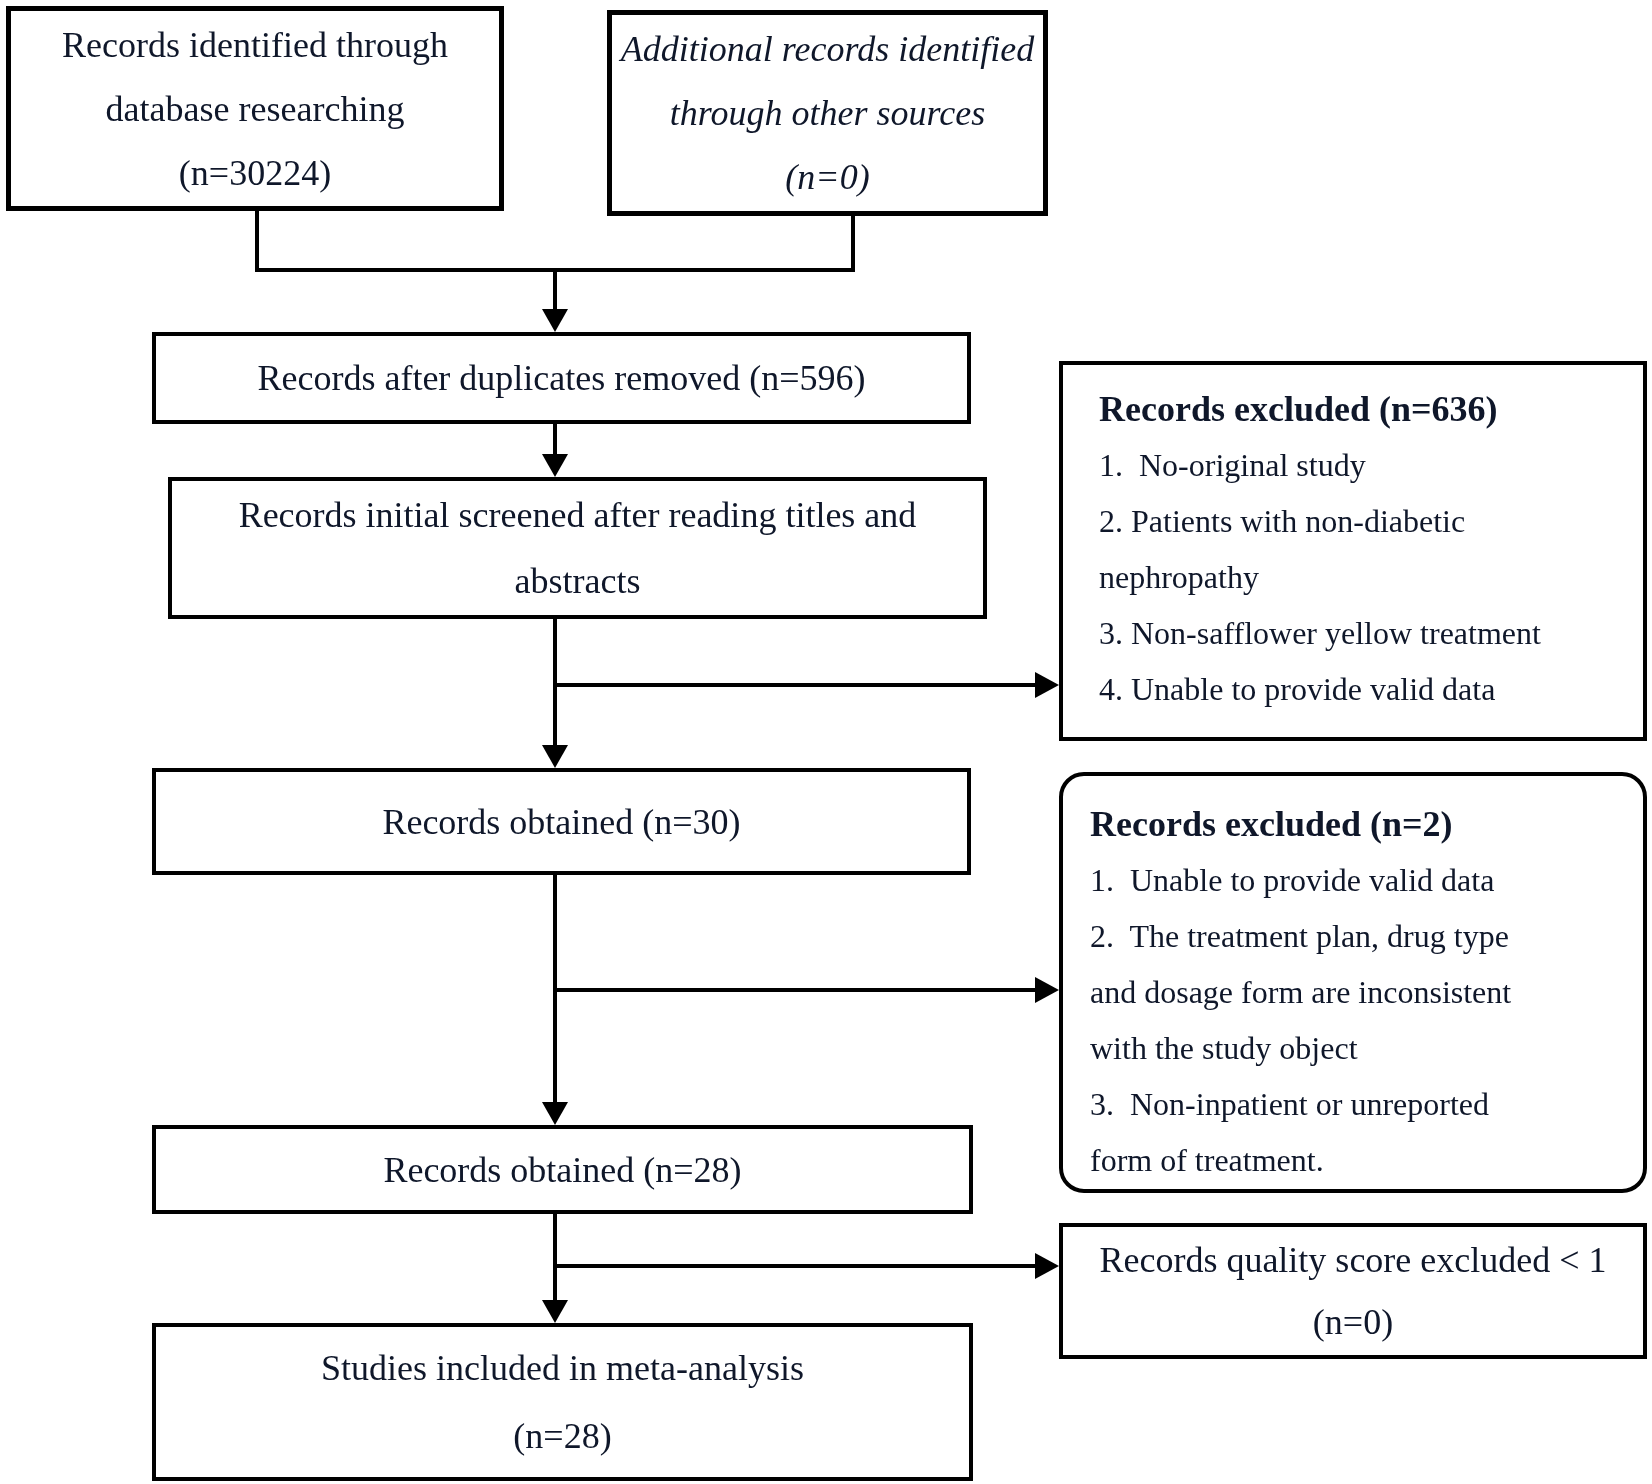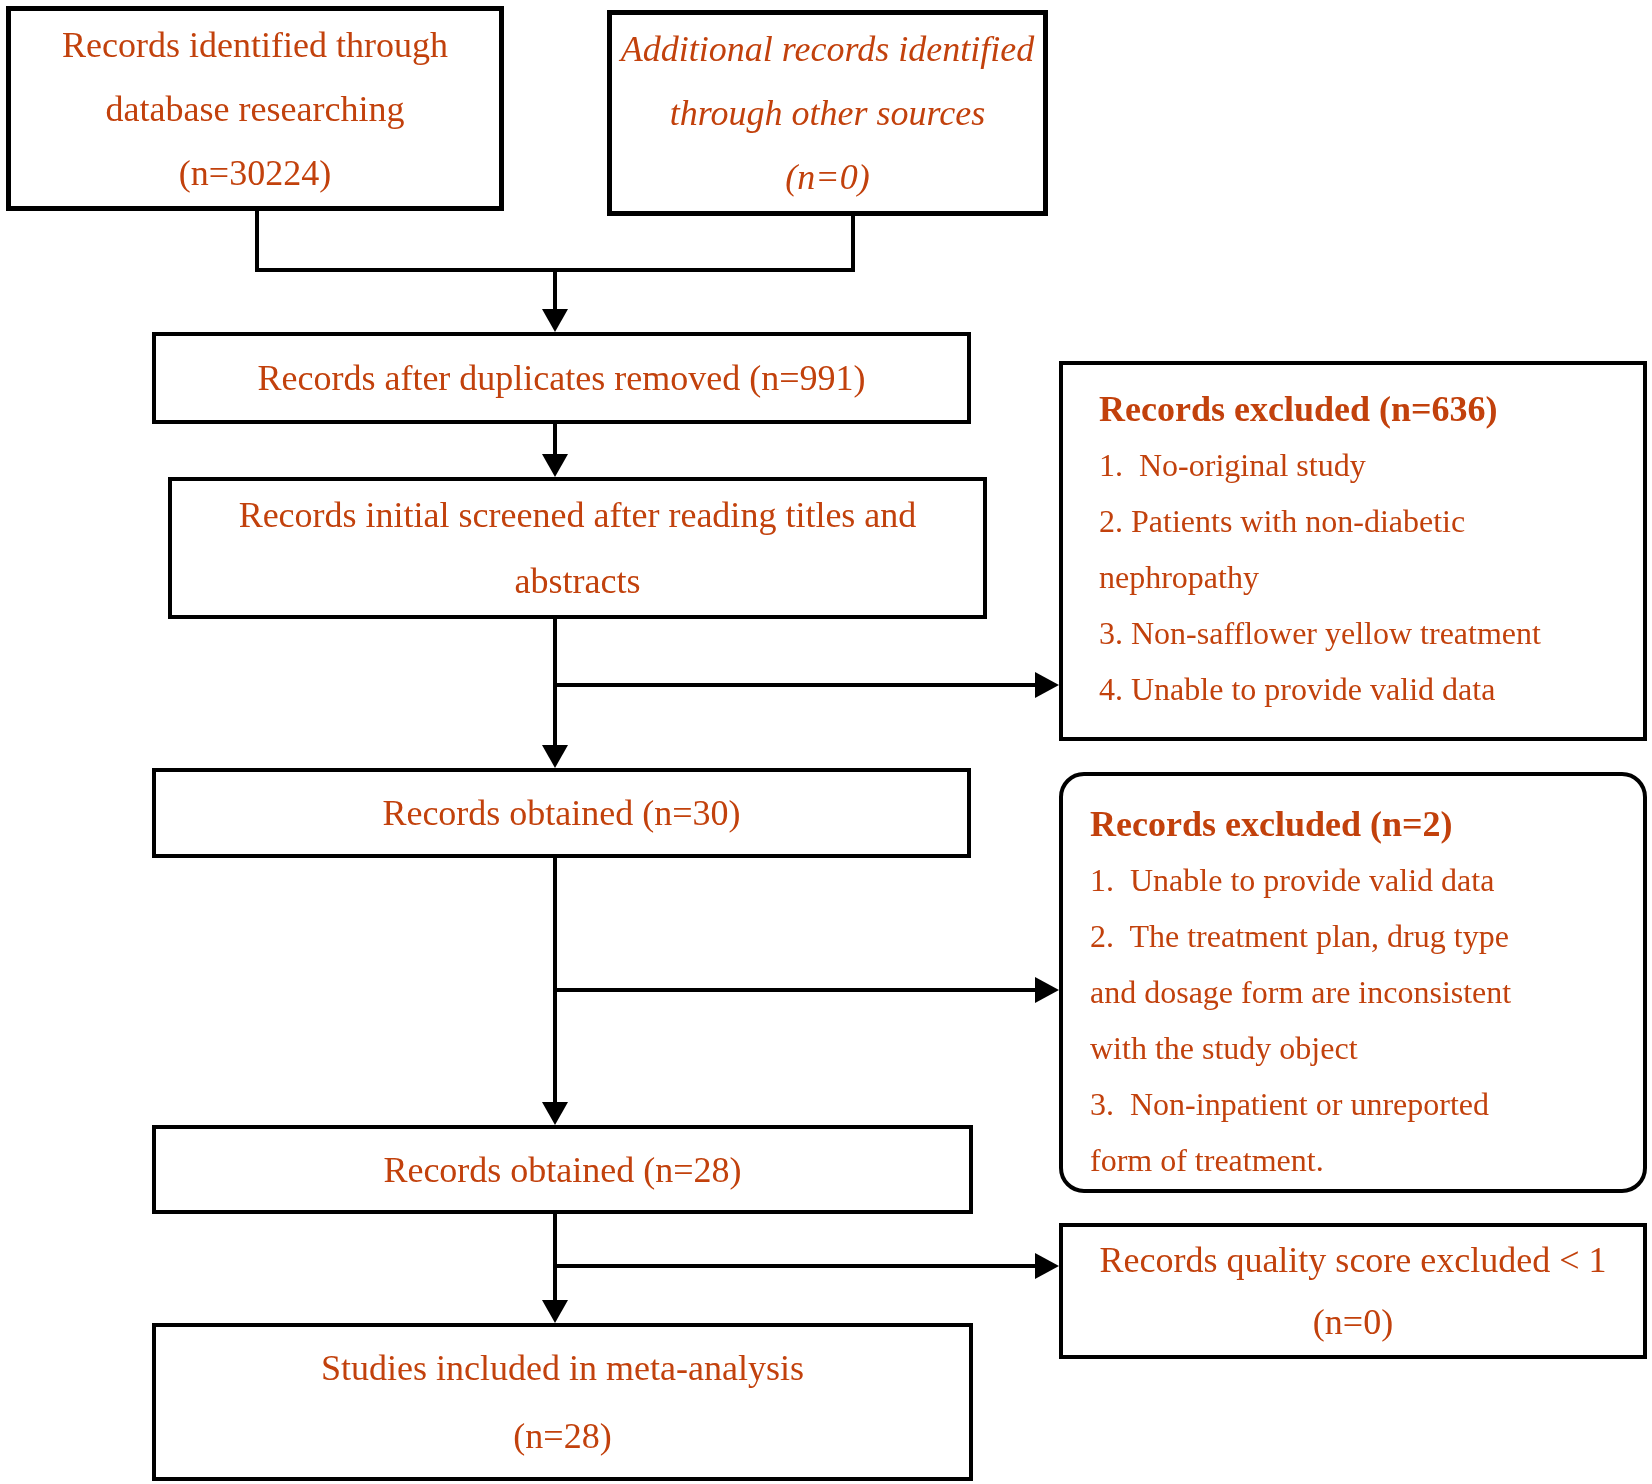--- a/index.html
+++ b/index.html
@@ -1,18 +1,18 @@
 <!DOCTYPE html>
 <html><head>
 <meta charset="utf-8">
 <style>
   html,body{margin:0;padding:0;background:#fff;}
   .canvas{
     position:relative;width:1652px;height:1484px;background:#ffffff;
-    font-family:"Liberation Serif","DejaVu Serif",serif;color:#c2410c;overflow:hidden;
+    font-family:"Liberation Serif","DejaVu Serif",serif;color:#0f172a;overflow:hidden;
   }
   .box{position:absolute;border:4px solid #000;background:#fff;box-sizing:border-box;}
   .center{display:flex;align-items:center;justify-content:center;}
   .btxt{display:block;white-space:pre;text-align:center;font-size:36px;line-height:60px;}
   .vline{position:absolute;background:#000;width:4px;}
   .hline{position:absolute;background:#000;height:4px;}
   .arrow-down{position:absolute;width:0;height:0;
     border-left:13px solid transparent;border-right:13px solid transparent;border-top:23px solid #000;}
   .arrow-right{position:absolute;width:0;height:0;
     border-top:13px solid transparent;border-bottom:13px solid transparent;border-left:24px solid #000;}
@@ -56,29 +56,29 @@
 (n=30224)</span>
   </div>
 
   <div class="box center" style="left:607px;top:10px;width:441px;height:206px;border-width:5px;">
     <span class="btxt" style="line-height:64px;font-style:italic;">Additional records identified
 through other sources
 (n=0)</span>
   </div>
 
   <div class="box center" style="left:152px;top:332px;width:819px;height:92px;">
-    <span class="btxt">Records after duplicates removed (n=991)</span>
+    <span class="btxt">Records after duplicates removed (n=596)</span>
   </div>
 
   <div class="box center" style="left:152px;top:477px;width:819px;height:142px;margin-left:16px;">
     <span class="btxt" style="line-height:66px;">Records initial screened after reading titles and
 abstracts</span>
   </div>
 
-  <div class="box center" style="left:152px;top:768px;width:819px;height:90px;">
+  <div class="box center" style="left:152px;top:768px;width:819px;height:107px;">
     <span class="btxt">Records obtained (n=30)</span>
   </div>
 
   <div class="box center" style="left:152px;top:1125px;width:821px;height:89px;">
     <span class="btxt">Records obtained (n=28)</span>
   </div>
 
   <div class="box center" style="left:152px;top:1323px;width:821px;height:158px;">
     <span class="btxt" style="line-height:68px;">Studies included in meta-analysis
 (n=28)</span>

